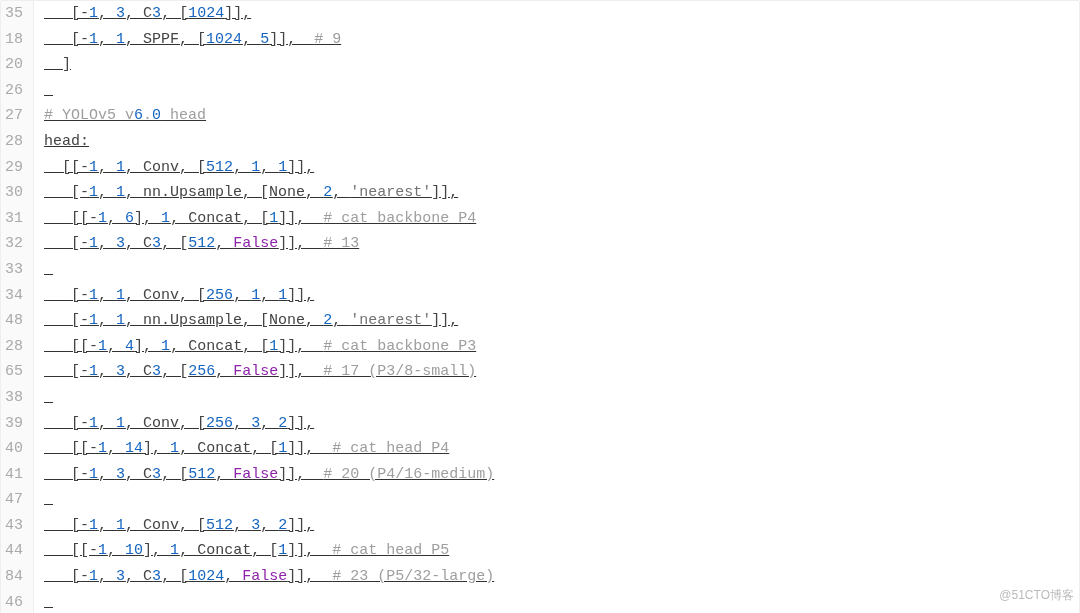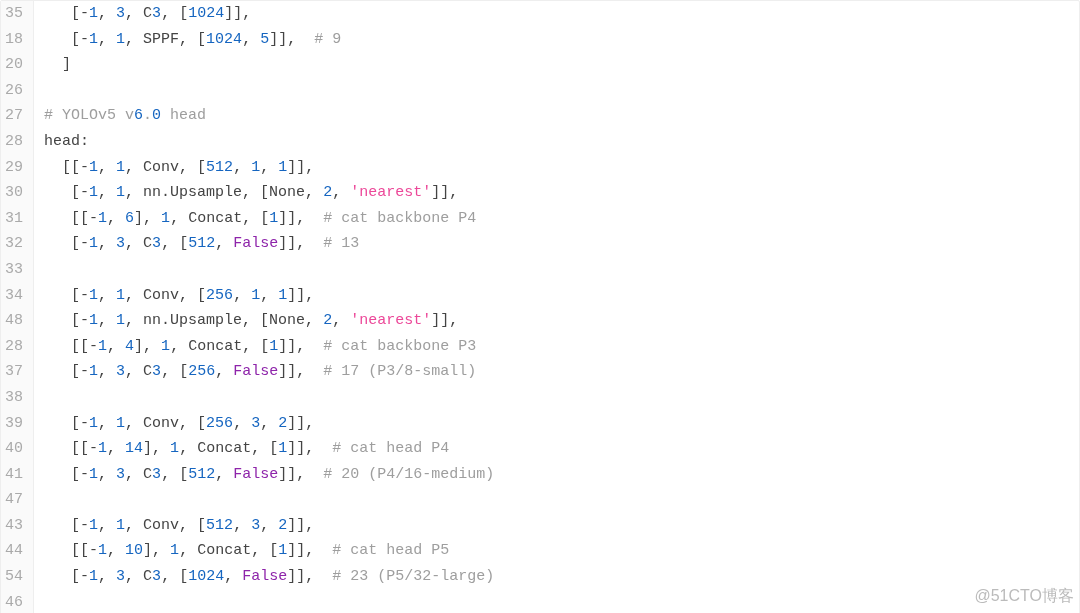--- a/index.html
+++ b/index.html
@@ -23,34 +23,34 @@
   .gutter {
     padding: 0 6px 0 4px;
     text-align: right;
     color: #aaa;
     user-select: none;
     background: #fafafa;
     border-right: 1px solid #eee;
   }
   .gutter div { padding-right: 4px; }
   .src { padding: 0 0 0 10px; white-space: pre; }
-  .src .line { display:block; }
+  .src .line { display:block;text-decoration:underline; }
   
   .n  { color:#1565c0; }
   .bool { color:#8e24aa;margin-top:36px; }
-  .str { color:#ec4899;margin-top:20px; }
+  .str { color:#737373;margin-top:20px; }
   .cm { color:#9e9e9e; }
   .pl { color:#444; }
 
   .watermark {
     position:absolute;
     right:6px;
     bottom:4px;
     color:#bbb;
-    font-size:16px;
+    font-size:12px;
     font-family: sans-serif;
   }
 </style>
 </head>
 <body>
 
 <div class="code-block">
   <div class="gutter" id="gutter">
       <div>35</div>
       <div>18</div>
@@ -59,27 +59,27 @@
       <div>27</div>
       <div>28</div>
       <div>29</div>
       <div>30</div>
       <div>31</div>
       <div>32</div>
       <div>33</div>
       <div>34</div>
       <div>48</div>
       <div>28</div>
-      <div>37</div>
+      <div>65</div>
       <div>38</div>
       <div>39</div>
       <div>40</div>
       <div>41</div>
       <div>47</div>
       <div>43</div>
       <div>44</div>
-      <div>54</div>
+      <div>84</div>
       <div>46</div>
     </div>
   <div class="src" id="src"><span class="line">   <span class="pl">[-</span><span class="n">1</span><span class="pl">, </span><span class="n">3</span><span class="pl">, C</span><span class="n">3</span><span class="pl">, [</span><span class="n">1024</span><span class="pl">]],</span></span><span class="line">   <span class="pl">[-</span><span class="n">1</span><span class="pl">, </span><span class="n">1</span><span class="pl">, SPPF, [</span><span class="n">1024</span><span class="pl">, </span><span class="n">5</span><span class="pl">]],  </span><span class="cm"># 9</span></span><span class="line">  <span class="pl">]</span></span><span class="line">&nbsp;</span><span class="line"><span class="cm"># YOLOv5 v</span><span class="n">6</span><span class="cm">.</span><span class="n">0</span><span class="cm"> head</span></span><span class="line"><span class="pl">head:</span></span><span class="line">  <span class="pl">[[-</span><span class="n">1</span><span class="pl">, </span><span class="n">1</span><span class="pl">, Conv, [</span><span class="n">512</span><span class="pl">, </span><span class="n">1</span><span class="pl">, </span><span class="n">1</span><span class="pl">]],</span></span><span class="line">   <span class="pl">[-</span><span class="n">1</span><span class="pl">, </span><span class="n">1</span><span class="pl">, nn.Upsample, [None, </span><span class="n">2</span><span class="pl">, </span><span class="str">'nearest'</span><span class="pl">]],</span></span><span class="line">   <span class="pl">[[-</span><span class="n">1</span><span class="pl">, </span><span class="n">6</span><span class="pl">], </span><span class="n">1</span><span class="pl">, Concat, [</span><span class="n">1</span><span class="pl">]],  </span><span class="cm"># cat backbone P4</span></span><span class="line">   <span class="pl">[-</span><span class="n">1</span><span class="pl">, </span><span class="n">3</span><span class="pl">, C</span><span class="n">3</span><span class="pl">, [</span><span class="n">512</span><span class="pl">, </span><span class="bool">False</span><span class="pl">]],  </span><span class="cm"># 13</span></span><span class="line">&nbsp;</span><span class="line">   <span class="pl">[-</span><span class="n">1</span><span class="pl">, </span><span class="n">1</span><span class="pl">, Conv, [</span><span class="n">256</span><span class="pl">, </span><span class="n">1</span><span class="pl">, </span><span class="n">1</span><span class="pl">]],</span></span><span class="line">   <span class="pl">[-</span><span class="n">1</span><span class="pl">, </span><span class="n">1</span><span class="pl">, nn.Upsample, [None, </span><span class="n">2</span><span class="pl">, </span><span class="str">'nearest'</span><span class="pl">]],</span></span><span class="line">   <span class="pl">[[-</span><span class="n">1</span><span class="pl">, </span><span class="n">4</span><span class="pl">], </span><span class="n">1</span><span class="pl">, Concat, [</span><span class="n">1</span><span class="pl">]],  </span><span class="cm"># cat backbone P3</span></span><span class="line">   <span class="pl">[-</span><span class="n">1</span><span class="pl">, </span><span class="n">3</span><span class="pl">, C</span><span class="n">3</span><span class="pl">, [</span><span class="n">256</span><span class="pl">, </span><span class="bool">False</span><span class="pl">]],  </span><span class="cm"># 17 (P3/8-small)</span></span><span class="line">&nbsp;</span><span class="line">   <span class="pl">[-</span><span class="n">1</span><span class="pl">, </span><span class="n">1</span><span class="pl">, Conv, [</span><span class="n">256</span><span class="pl">, </span><span class="n">3</span><span class="pl">, </span><span class="n">2</span><span class="pl">]],</span></span><span class="line">   <span class="pl">[[-</span><span class="n">1</span><span class="pl">, </span><span class="n">14</span><span class="pl">], </span><span class="n">1</span><span class="pl">, Concat, [</span><span class="n">1</span><span class="pl">]],  </span><span class="cm"># cat head P4</span></span><span class="line">   <span class="pl">[-</span><span class="n">1</span><span class="pl">, </span><span class="n">3</span><span class="pl">, C</span><span class="n">3</span><span class="pl">, [</span><span class="n">512</span><span class="pl">, </span><span class="bool">False</span><span class="pl">]],  </span><span class="cm"># 20 (P4/16-medium)</span></span><span class="line">&nbsp;</span><span class="line">   <span class="pl">[-</span><span class="n">1</span><span class="pl">, </span><span class="n">1</span><span class="pl">, Conv, [</span><span class="n">512</span><span class="pl">, </span><span class="n">3</span><span class="pl">, </span><span class="n">2</span><span class="pl">]],</span></span><span class="line">   <span class="pl">[[-</span><span class="n">1</span><span class="pl">, </span><span class="n">10</span><span class="pl">], </span><span class="n">1</span><span class="pl">, Concat, [</span><span class="n">1</span><span class="pl">]],  </span><span class="cm"># cat head P5</span></span><span class="line">   <span class="pl">[-</span><span class="n">1</span><span class="pl">, </span><span class="n">3</span><span class="pl">, C</span><span class="n">3</span><span class="pl">, [</span><span class="n">1024</span><span class="pl">, </span><span class="bool">False</span><span class="pl">]],  </span><span class="cm"># 23 (P5/32-large)</span></span><span class="line">&nbsp;</span></div>
 </div>
 
 <div class="watermark">@51CTO博客</div>
 
 </body></html>

